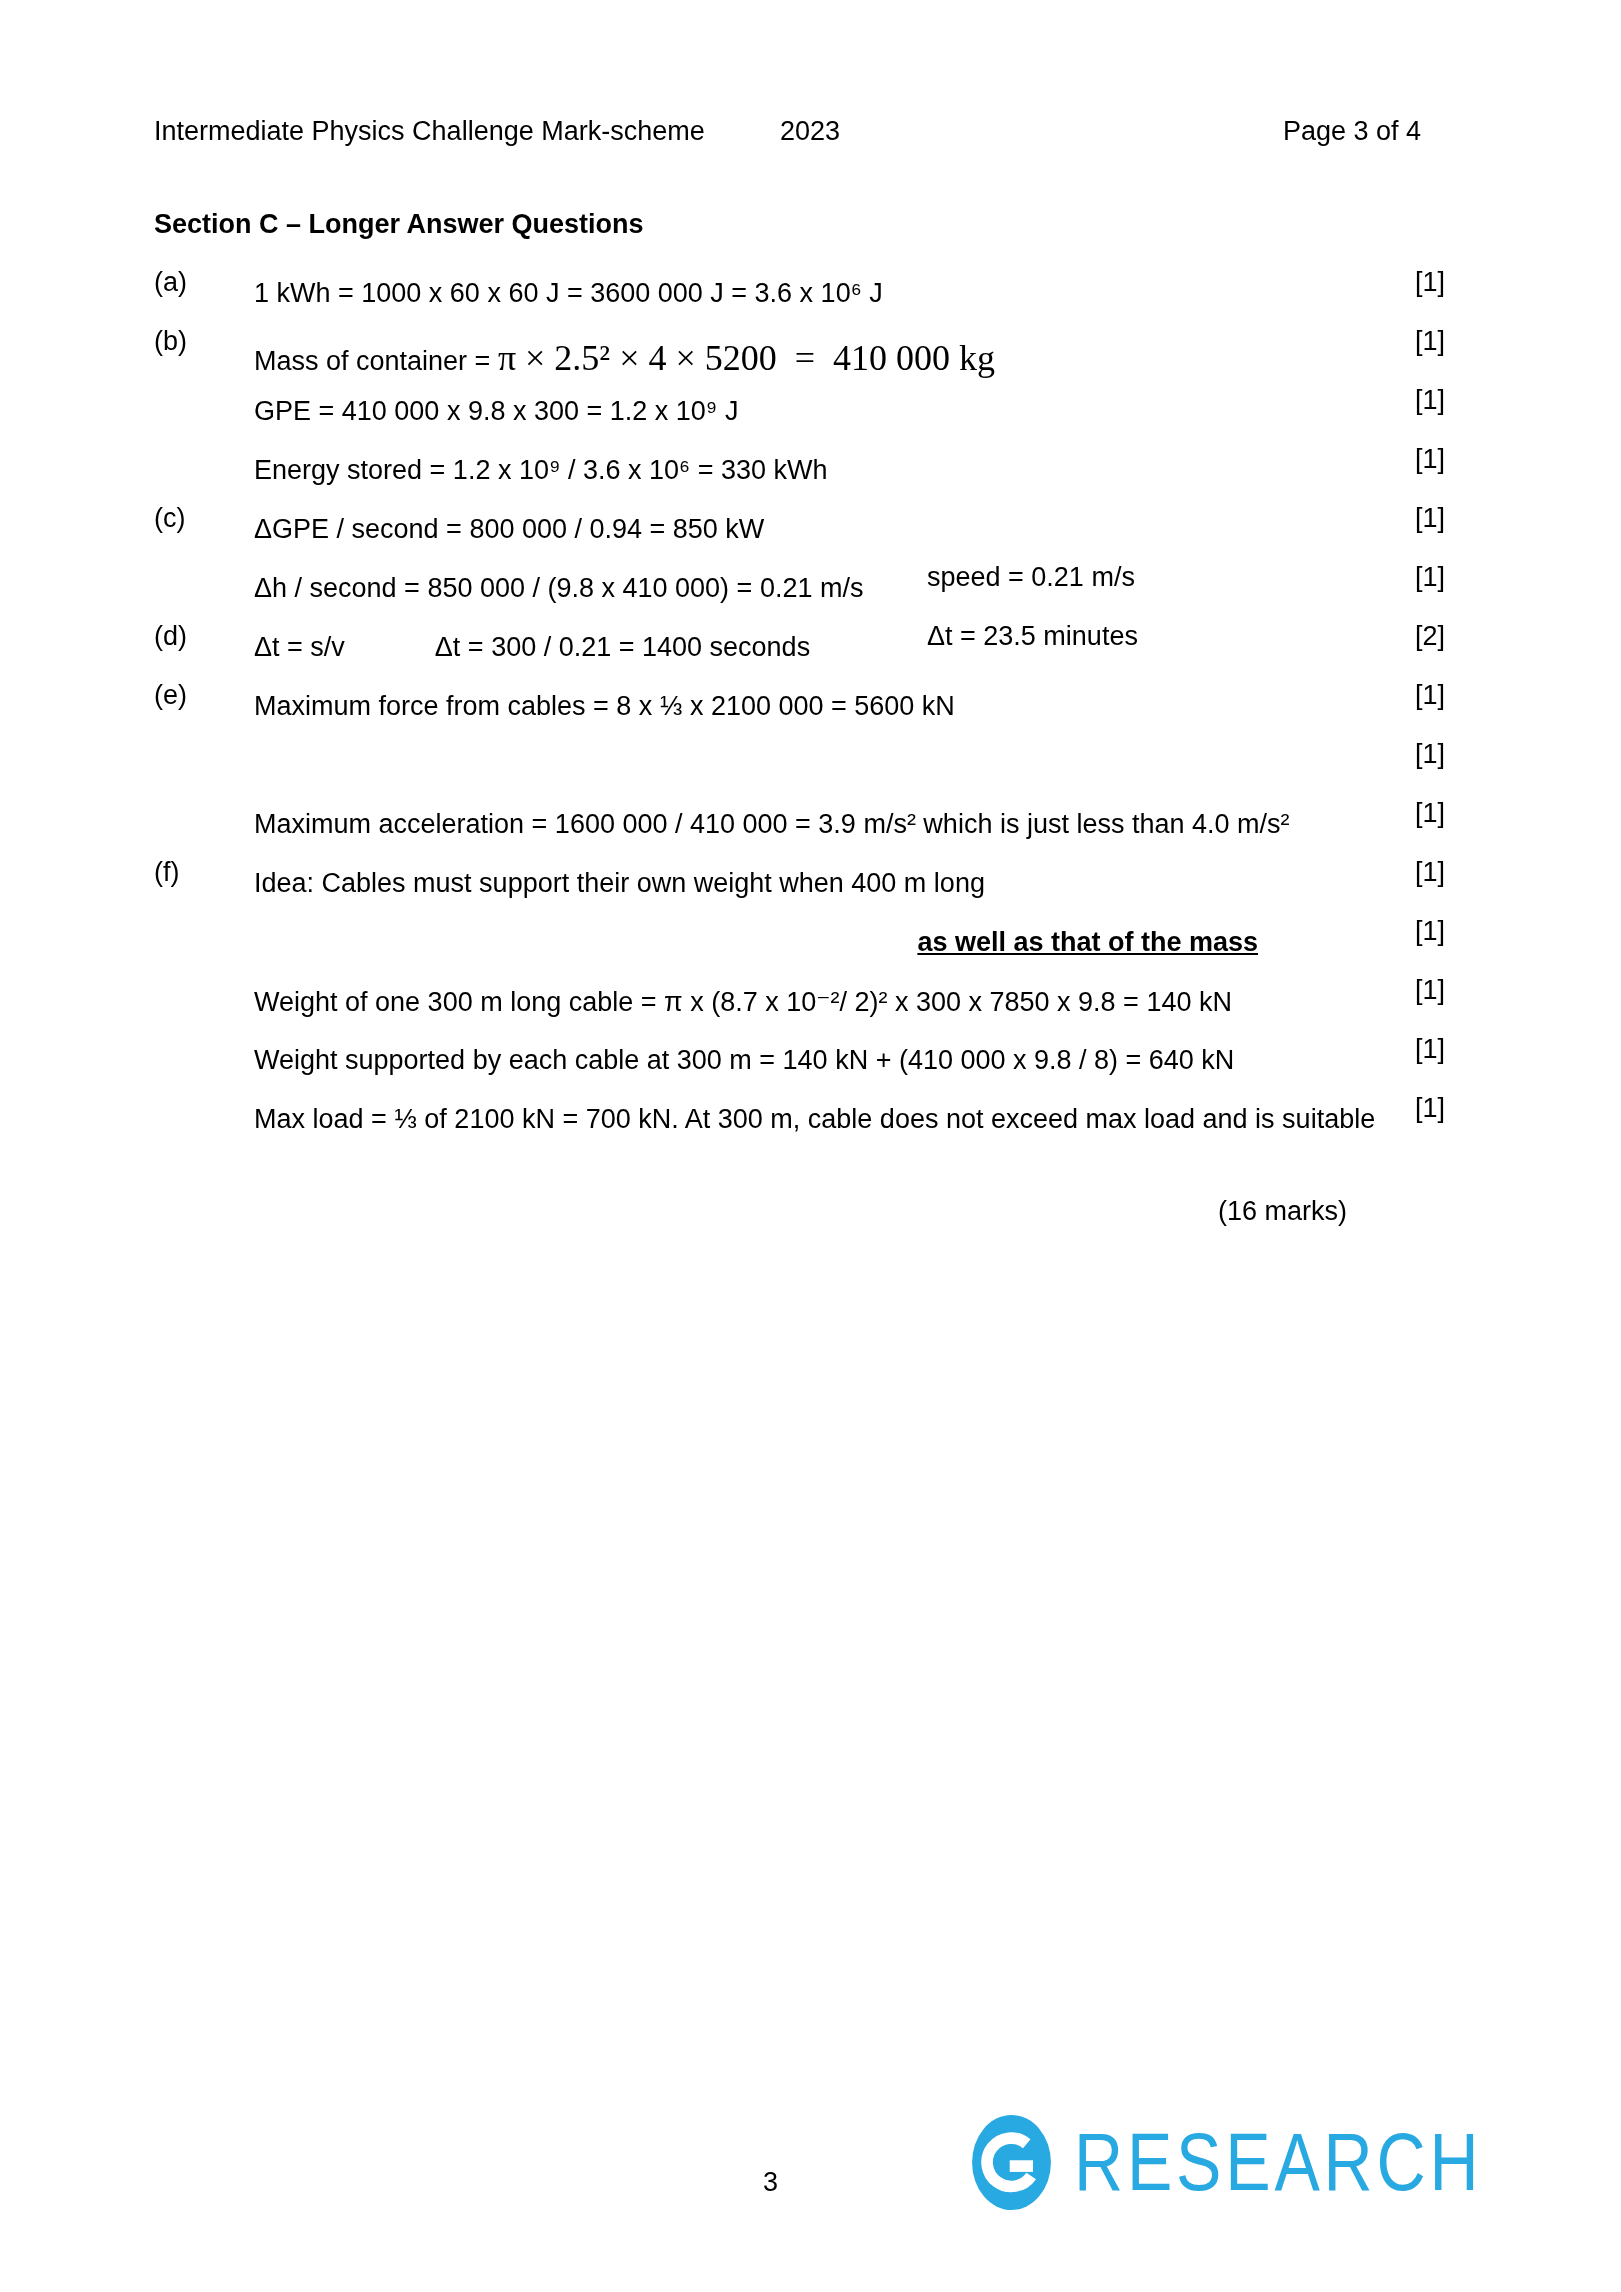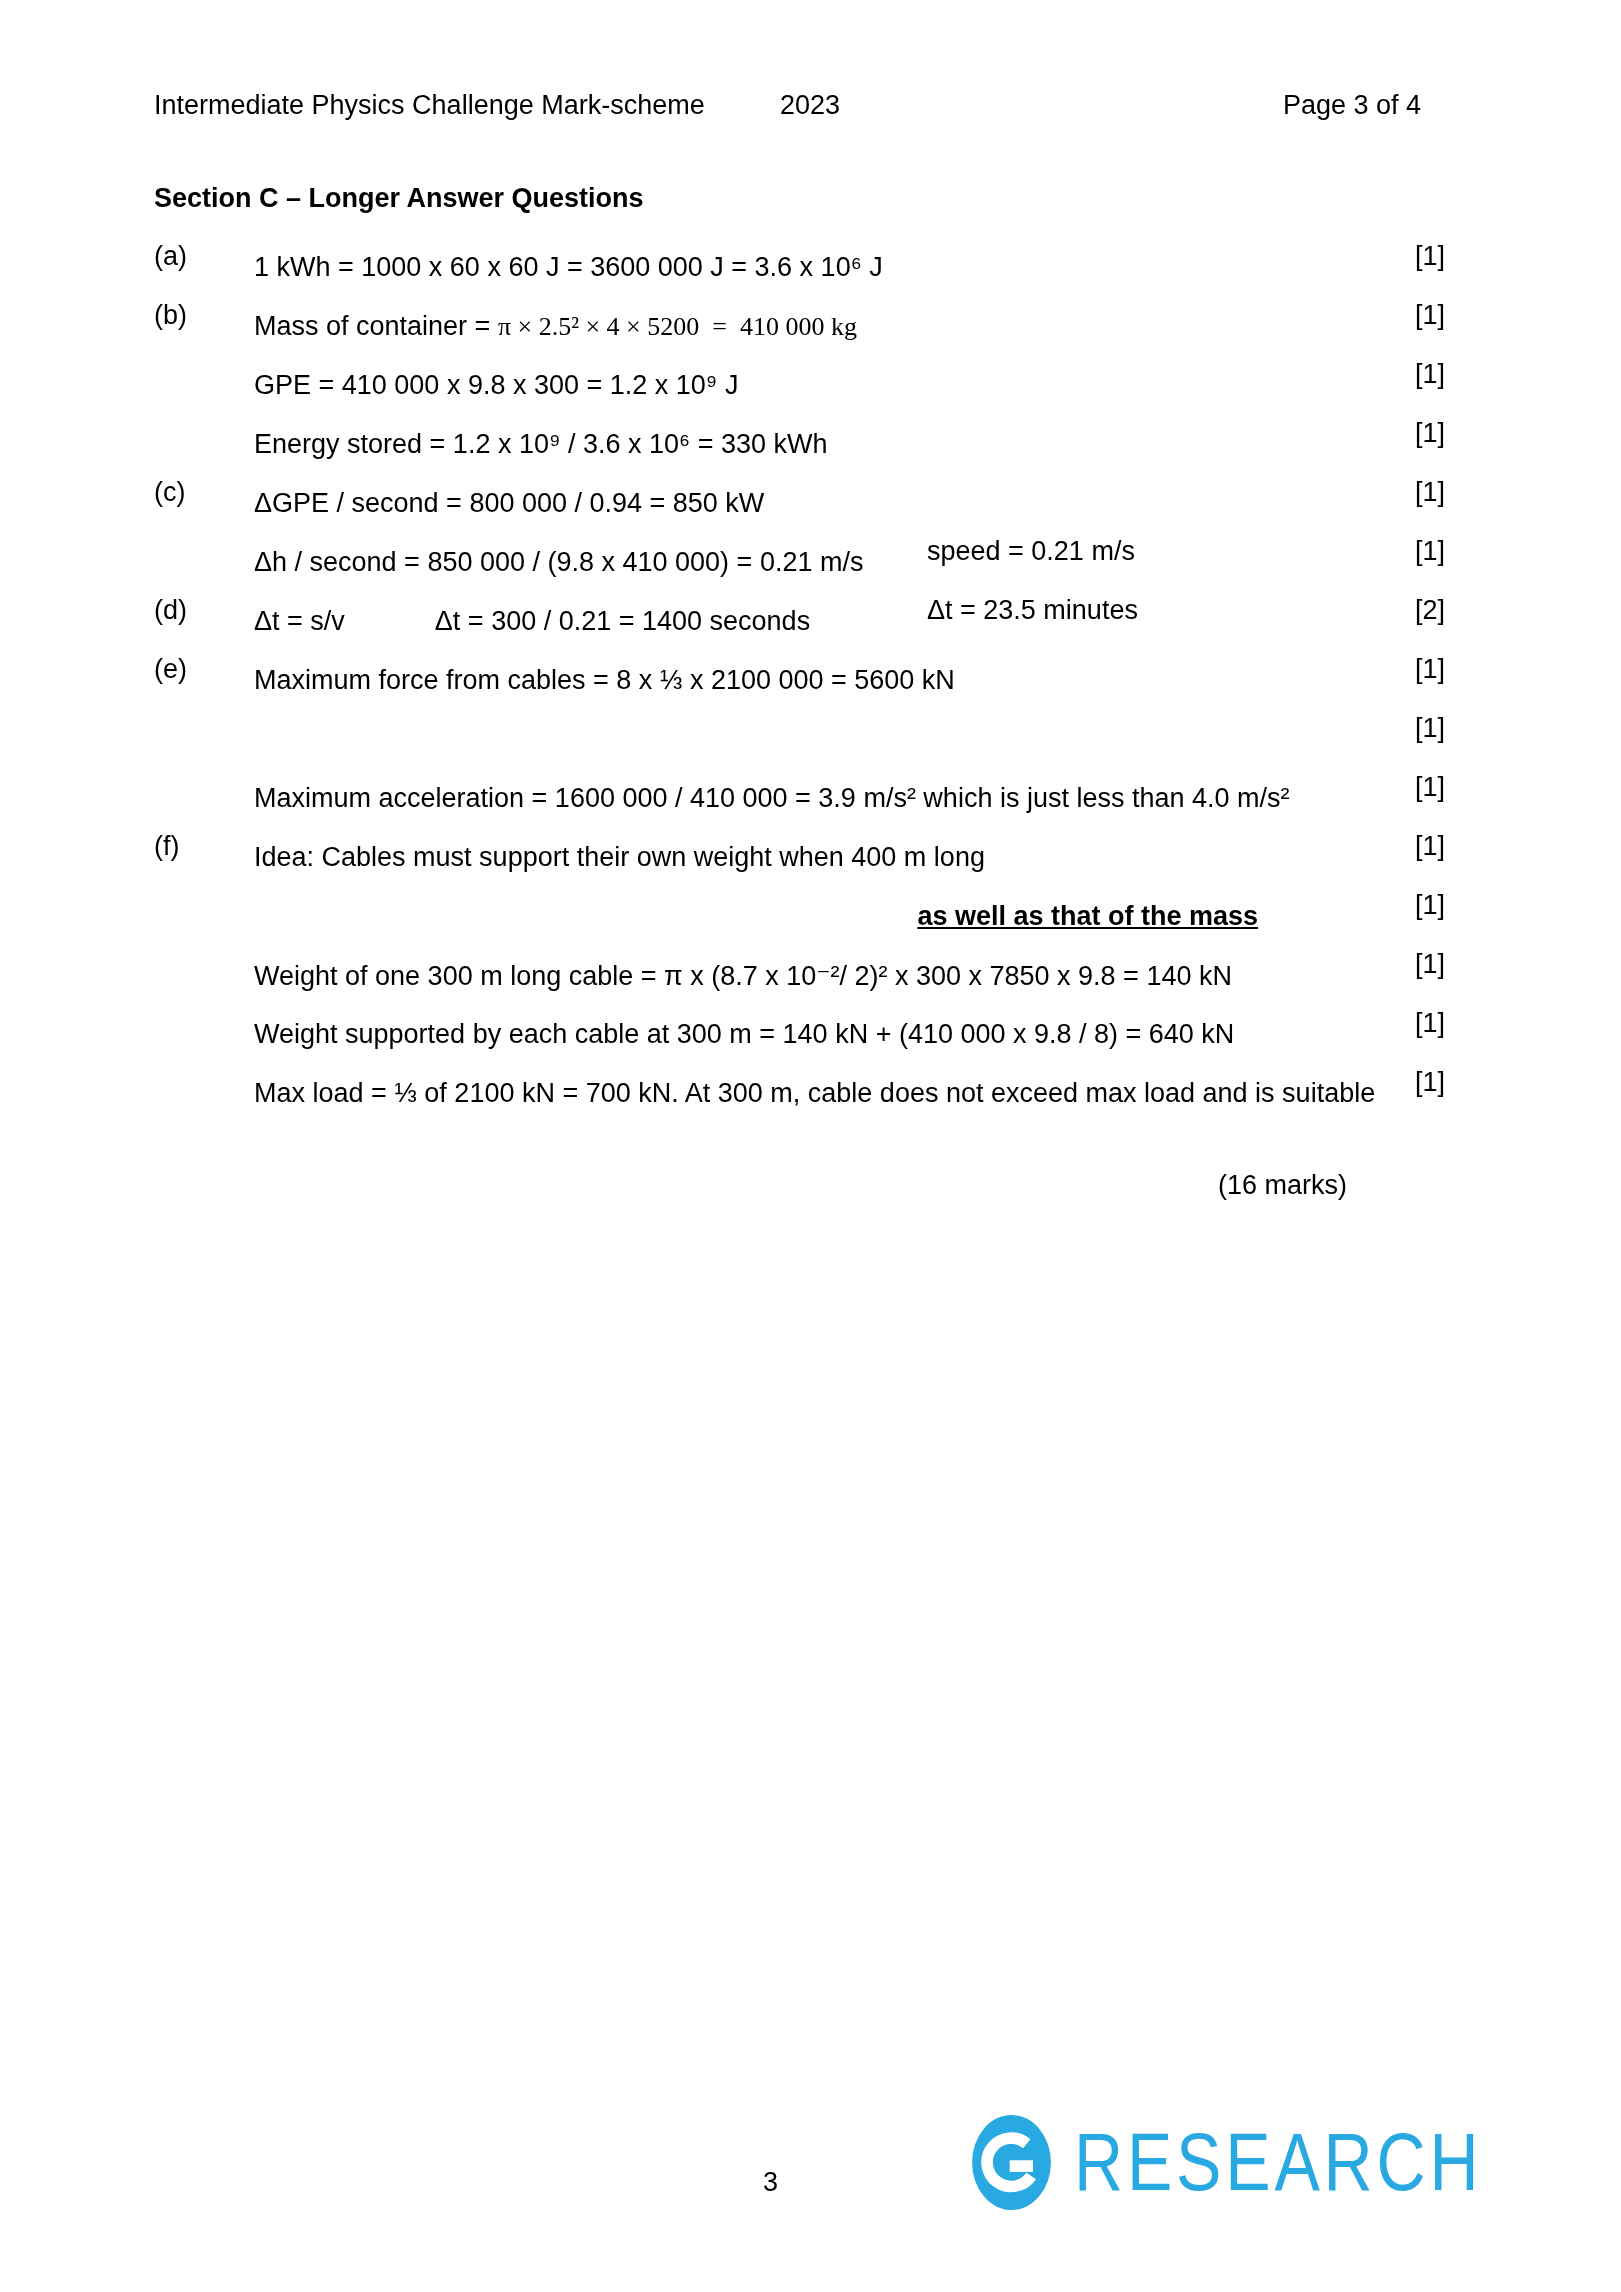--- a/index.html
+++ b/index.html
@@ -14,21 +14,21 @@
     overflow:hidden;
   }
   .content{
     position:absolute;
     left:154px;
     top:0;
     width:1291px;
   }
   .doc-header{
     position:relative;
-    padding-top:90px;
+    padding-top:116px;
     height:36px;
   }
   .doc-header .title{position:absolute;left:0;}
   .doc-header .year{position:absolute;left:626px;}
   .doc-header .page-info{position:absolute;right:24px;}
   .section-heading{
     margin-top:57px;
     height:36px;
     font-weight:700;
   }
@@ -42,21 +42,21 @@
   .ans-row .label{position:absolute;left:0;top:0;}
   .ans-row .text{position:absolute;left:100px;top:11px;}
   .ans-row .text.emph{
     left:auto;
     right:187px;
     font-weight:700;
     text-decoration:underline;
   }
   .ans-row .math{
     font-family:"Liberation Serif","DejaVu Serif",serif;
-    font-size:26px;
+    font-size:36px;
     text-align:center;
   }
   .ans-row .mid{position:absolute;left:773px;top:0;}
   .ans-row .mark{position:absolute;right:0;top:0;}
   .total-row{position:relative;margin-top:44px;height:36px;}
   .total-row .total{position:absolute;right:98px;}
   .page-number{
     position:absolute;
     left:751px;
     top:2167px;

